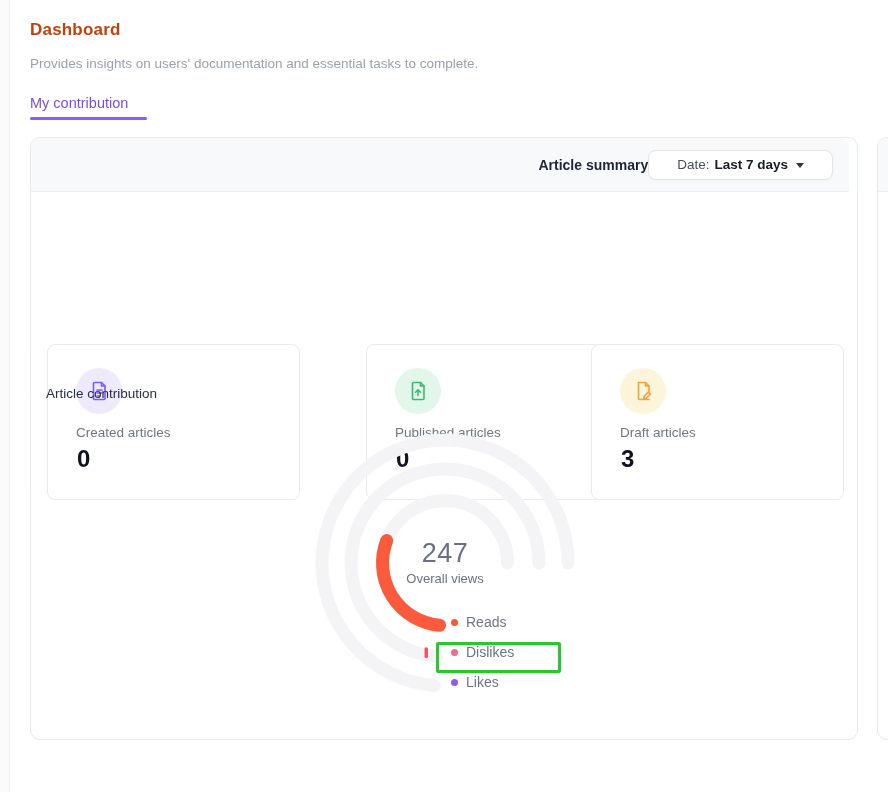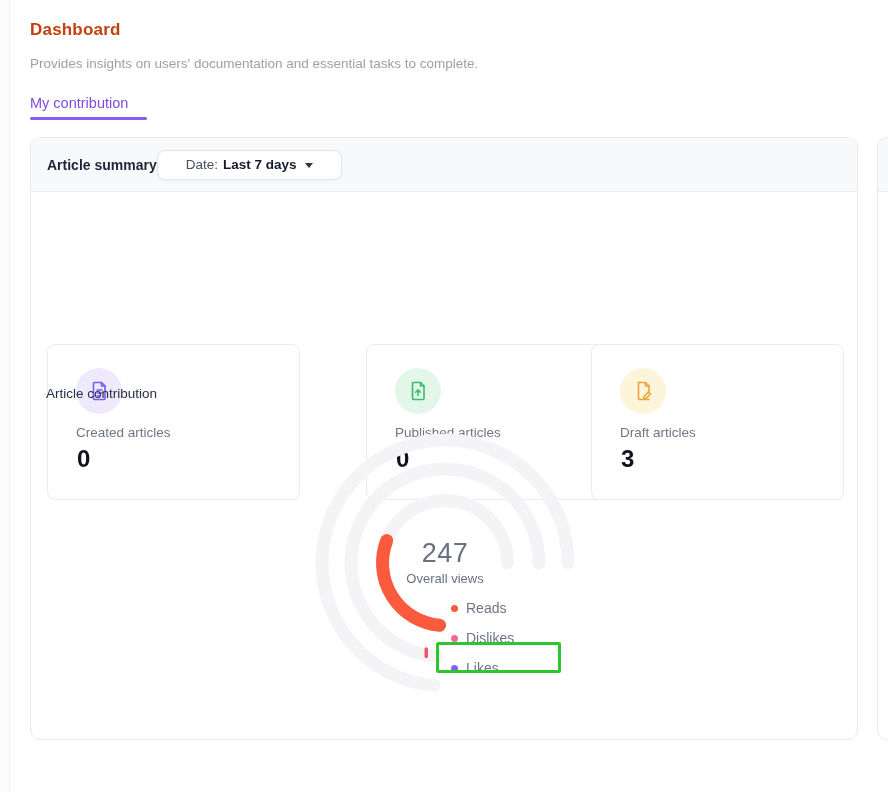--- a/index.html
+++ b/index.html
@@ -15,23 +15,23 @@
   .page-subtitle { position:absolute; left:30px; top:56px; font-size:13.5px; color:#9aa1ae; }
 
   .tab { position:absolute; left:30px; top:95px; font-size:14.5px; color:#7c4ddb; cursor:pointer; }
   .tab-underline { position:absolute; left:30px; top:117px; width:117px; height:3px;
                    background:#8b5cf6; border-radius:2px; }
 
   .card { position:absolute; background:#ffffff; border:1px solid #e8eaef; border-radius:10px; }
   .main-card { left:30px; top:137px; width:828px; height:603px; }
   .side-card { left:877px; top:137px; width:60px; height:603px; }
 
-  .card-header { position:absolute; left:0; top:0; right:0; height:54px; background:#f8f9fb;
+  .card-header { position:absolute; left:0; top:0; right:8px; height:54px; background:#f8f9fb;
                  border-bottom:1px solid #edeef3; border-radius:9px 9px 0 0;
-                 display:flex; align-items:center; justify-content:flex-start; padding:0 16px; }
+                 display:flex; align-items:center; justify-content:flex-end; padding:0 16px; }
   .card-header-title { font-size:14px; font-weight:600; color:#1e2537; }
 
   .date-btn { display:flex; align-items:center; gap:5px; background:#ffffff;
               border:1px solid #e2e5ea; border-radius:8px; height:30px; padding:0 28px;
               font-size:13.5px; color:#454d5f; box-shadow:0 1px 2px rgba(16,24,40,.04); cursor:pointer; }
   .date-btn b { color:#161b2c; font-weight:700; }
   .caret-down { width:0; height:0; border-left:4.5px solid transparent; border-right:4.5px solid transparent;
                 border-top:5px solid #2c3342; margin-left:3px; margin-top:1px; }
 
   .stat-card { position:absolute; top:206px; width:253px; height:156px;
@@ -41,21 +41,21 @@
   .stat-label { position:absolute; left:28px; top:80px; font-size:13.5px; color:#6e7685; }
   .stat-value { position:absolute; left:29px; top:100px; font-size:24px; font-weight:700; color:#10131f; }
 
   .section-label { position:absolute; left:46px; top:386px; font-size:13.5px; font-weight:500; color:#272f45; }
 
   .chart-svg { position:absolute; left:285px; top:420px; width:320px; height:300px; }
   .chart-center { position:absolute; left:285px; top:538px; width:320px; text-align:center; pointer-events:none; }
   .chart-center .big { font-size:27px; color:#697180; letter-spacing:.5px; }
   .chart-center .small { font-size:13px; color:#697180; margin-top:2px; }
 
-  .legend { position:absolute; left:451px; top:593px; }
+  .legend { position:absolute; left:451px; top:607px; }
   .legend-row { display:flex; align-items:center; height:30px; cursor:pointer; }
   .legend-dot { width:7px; height:7px; border-radius:50%; margin-right:8px; }
   .legend-label { font-size:14px; color:#6d7584; }
 
   .annotation-box { position:absolute; left:436px; top:642px; width:125px; height:31px;
                     border:3px solid #2ec52e; border-radius:2px; pointer-events:none; }
 </style>
 </head>
 <body>
 

